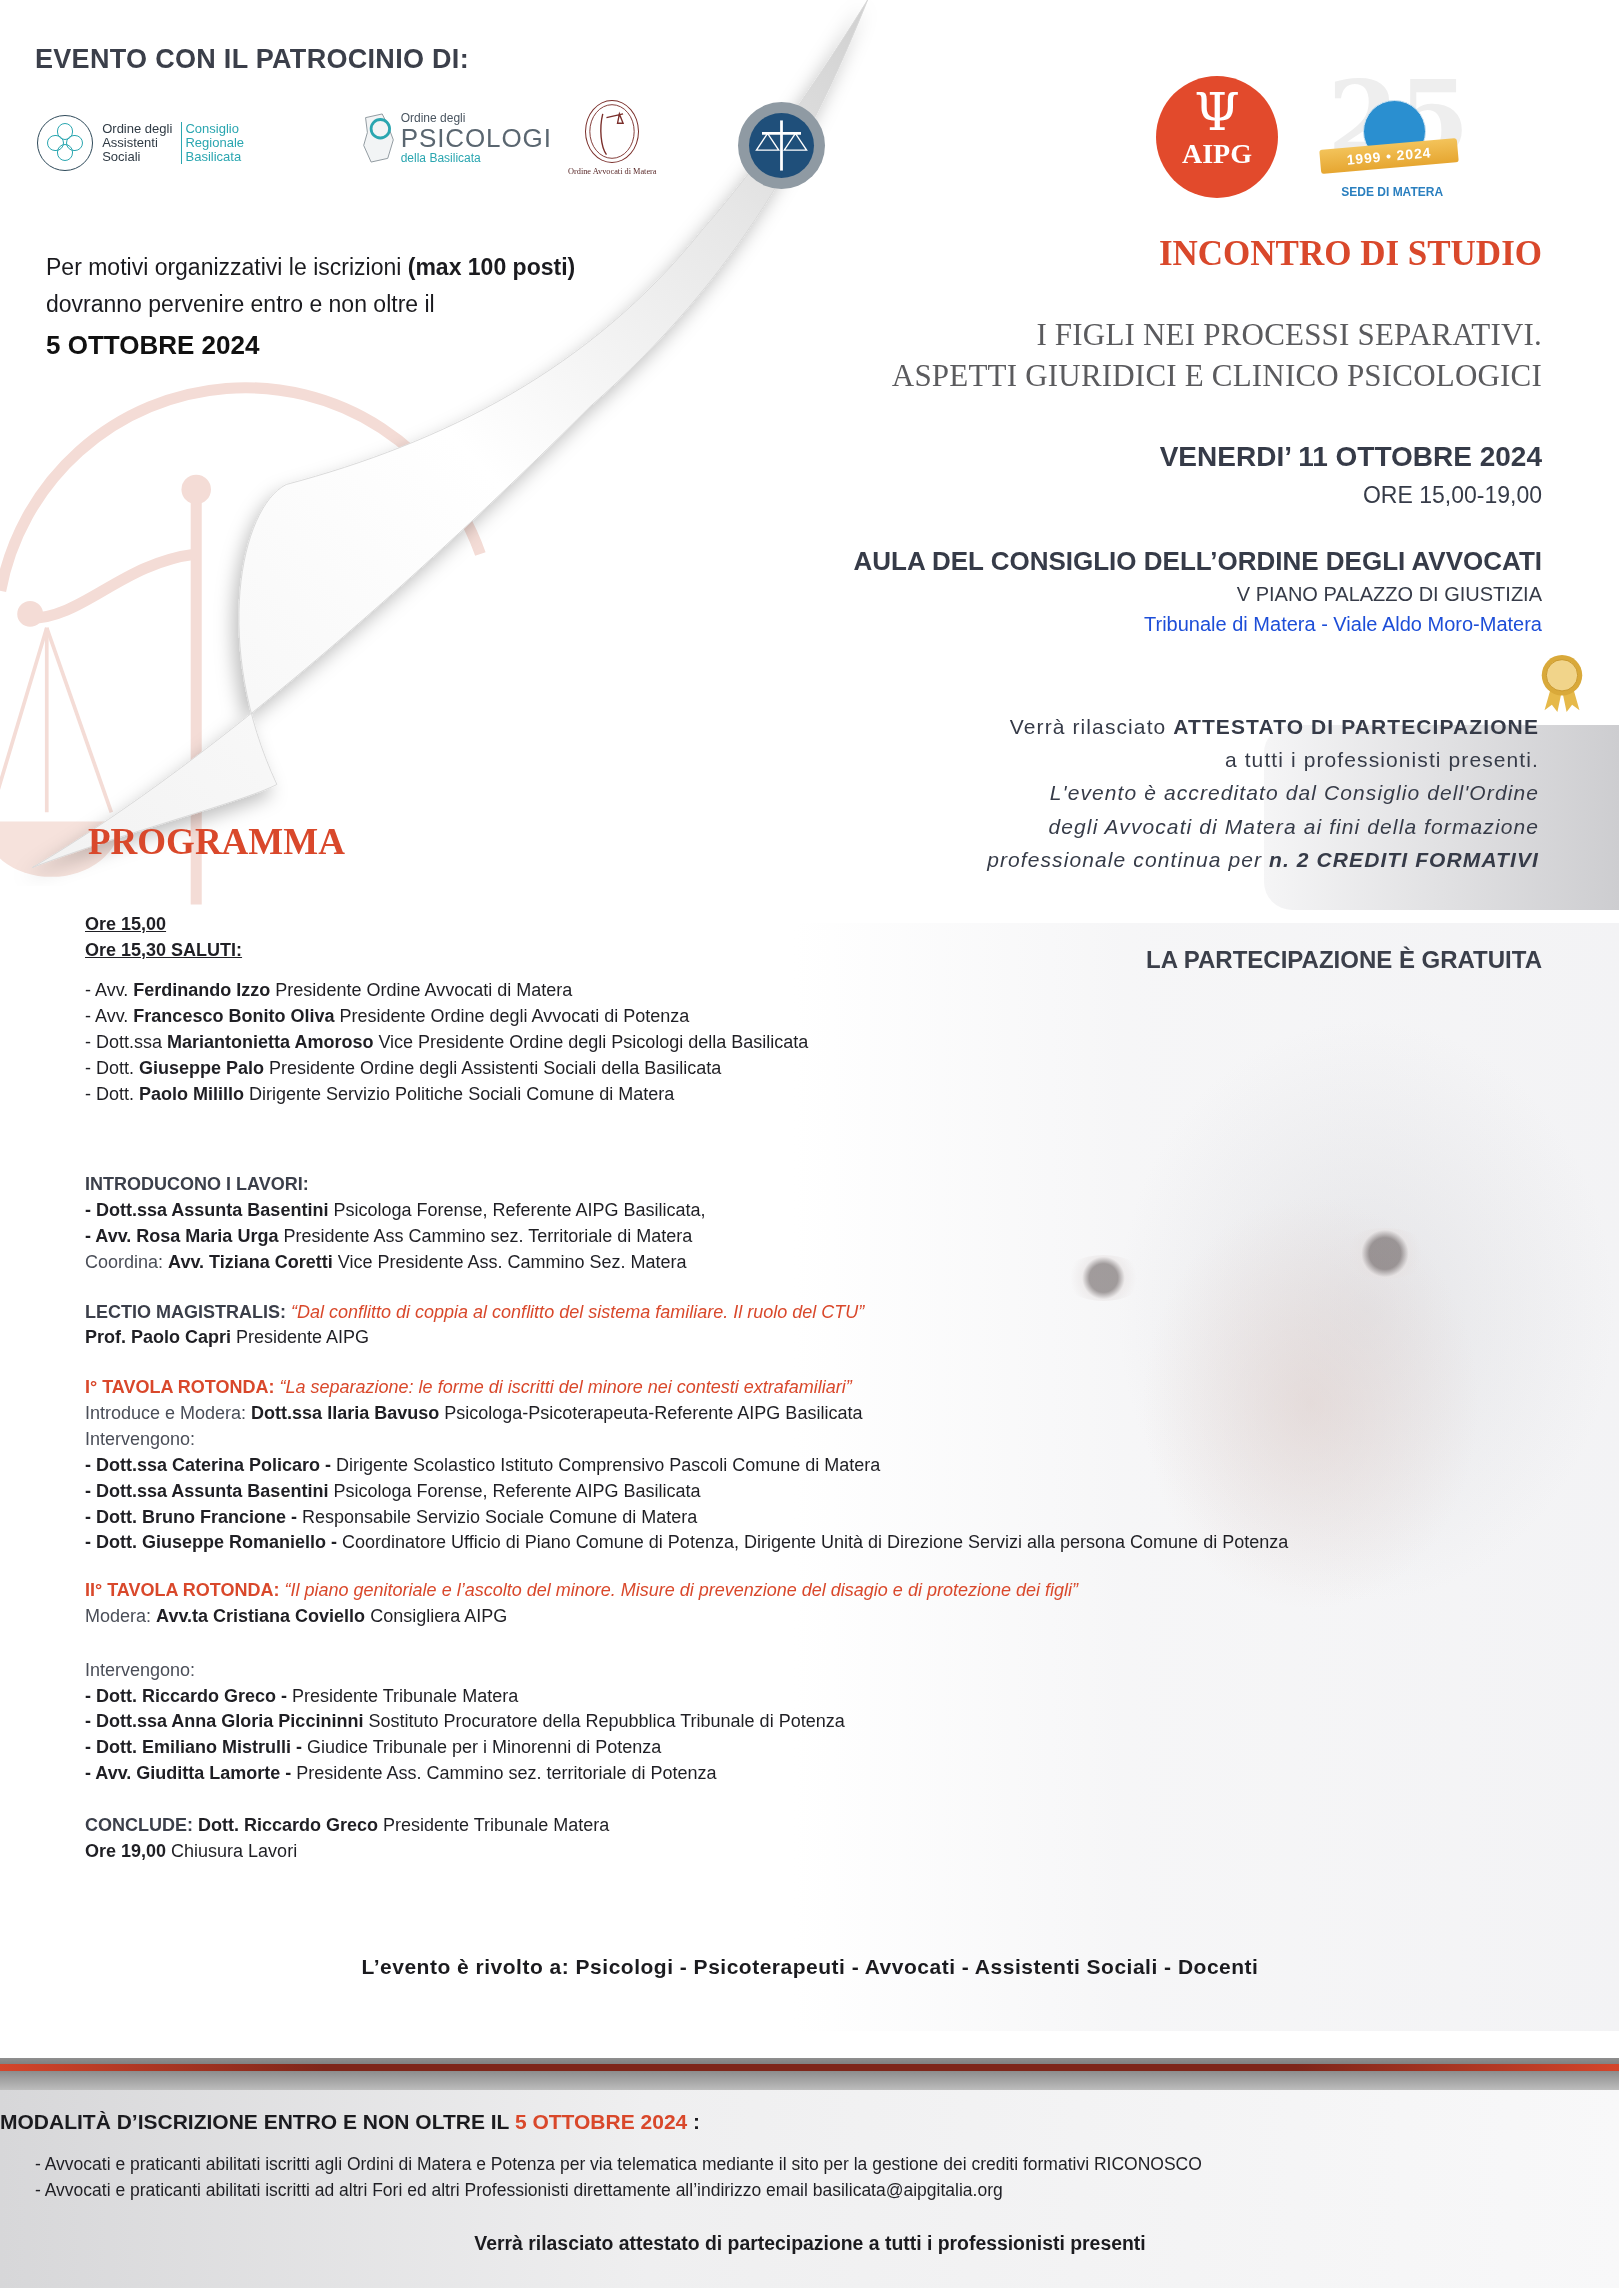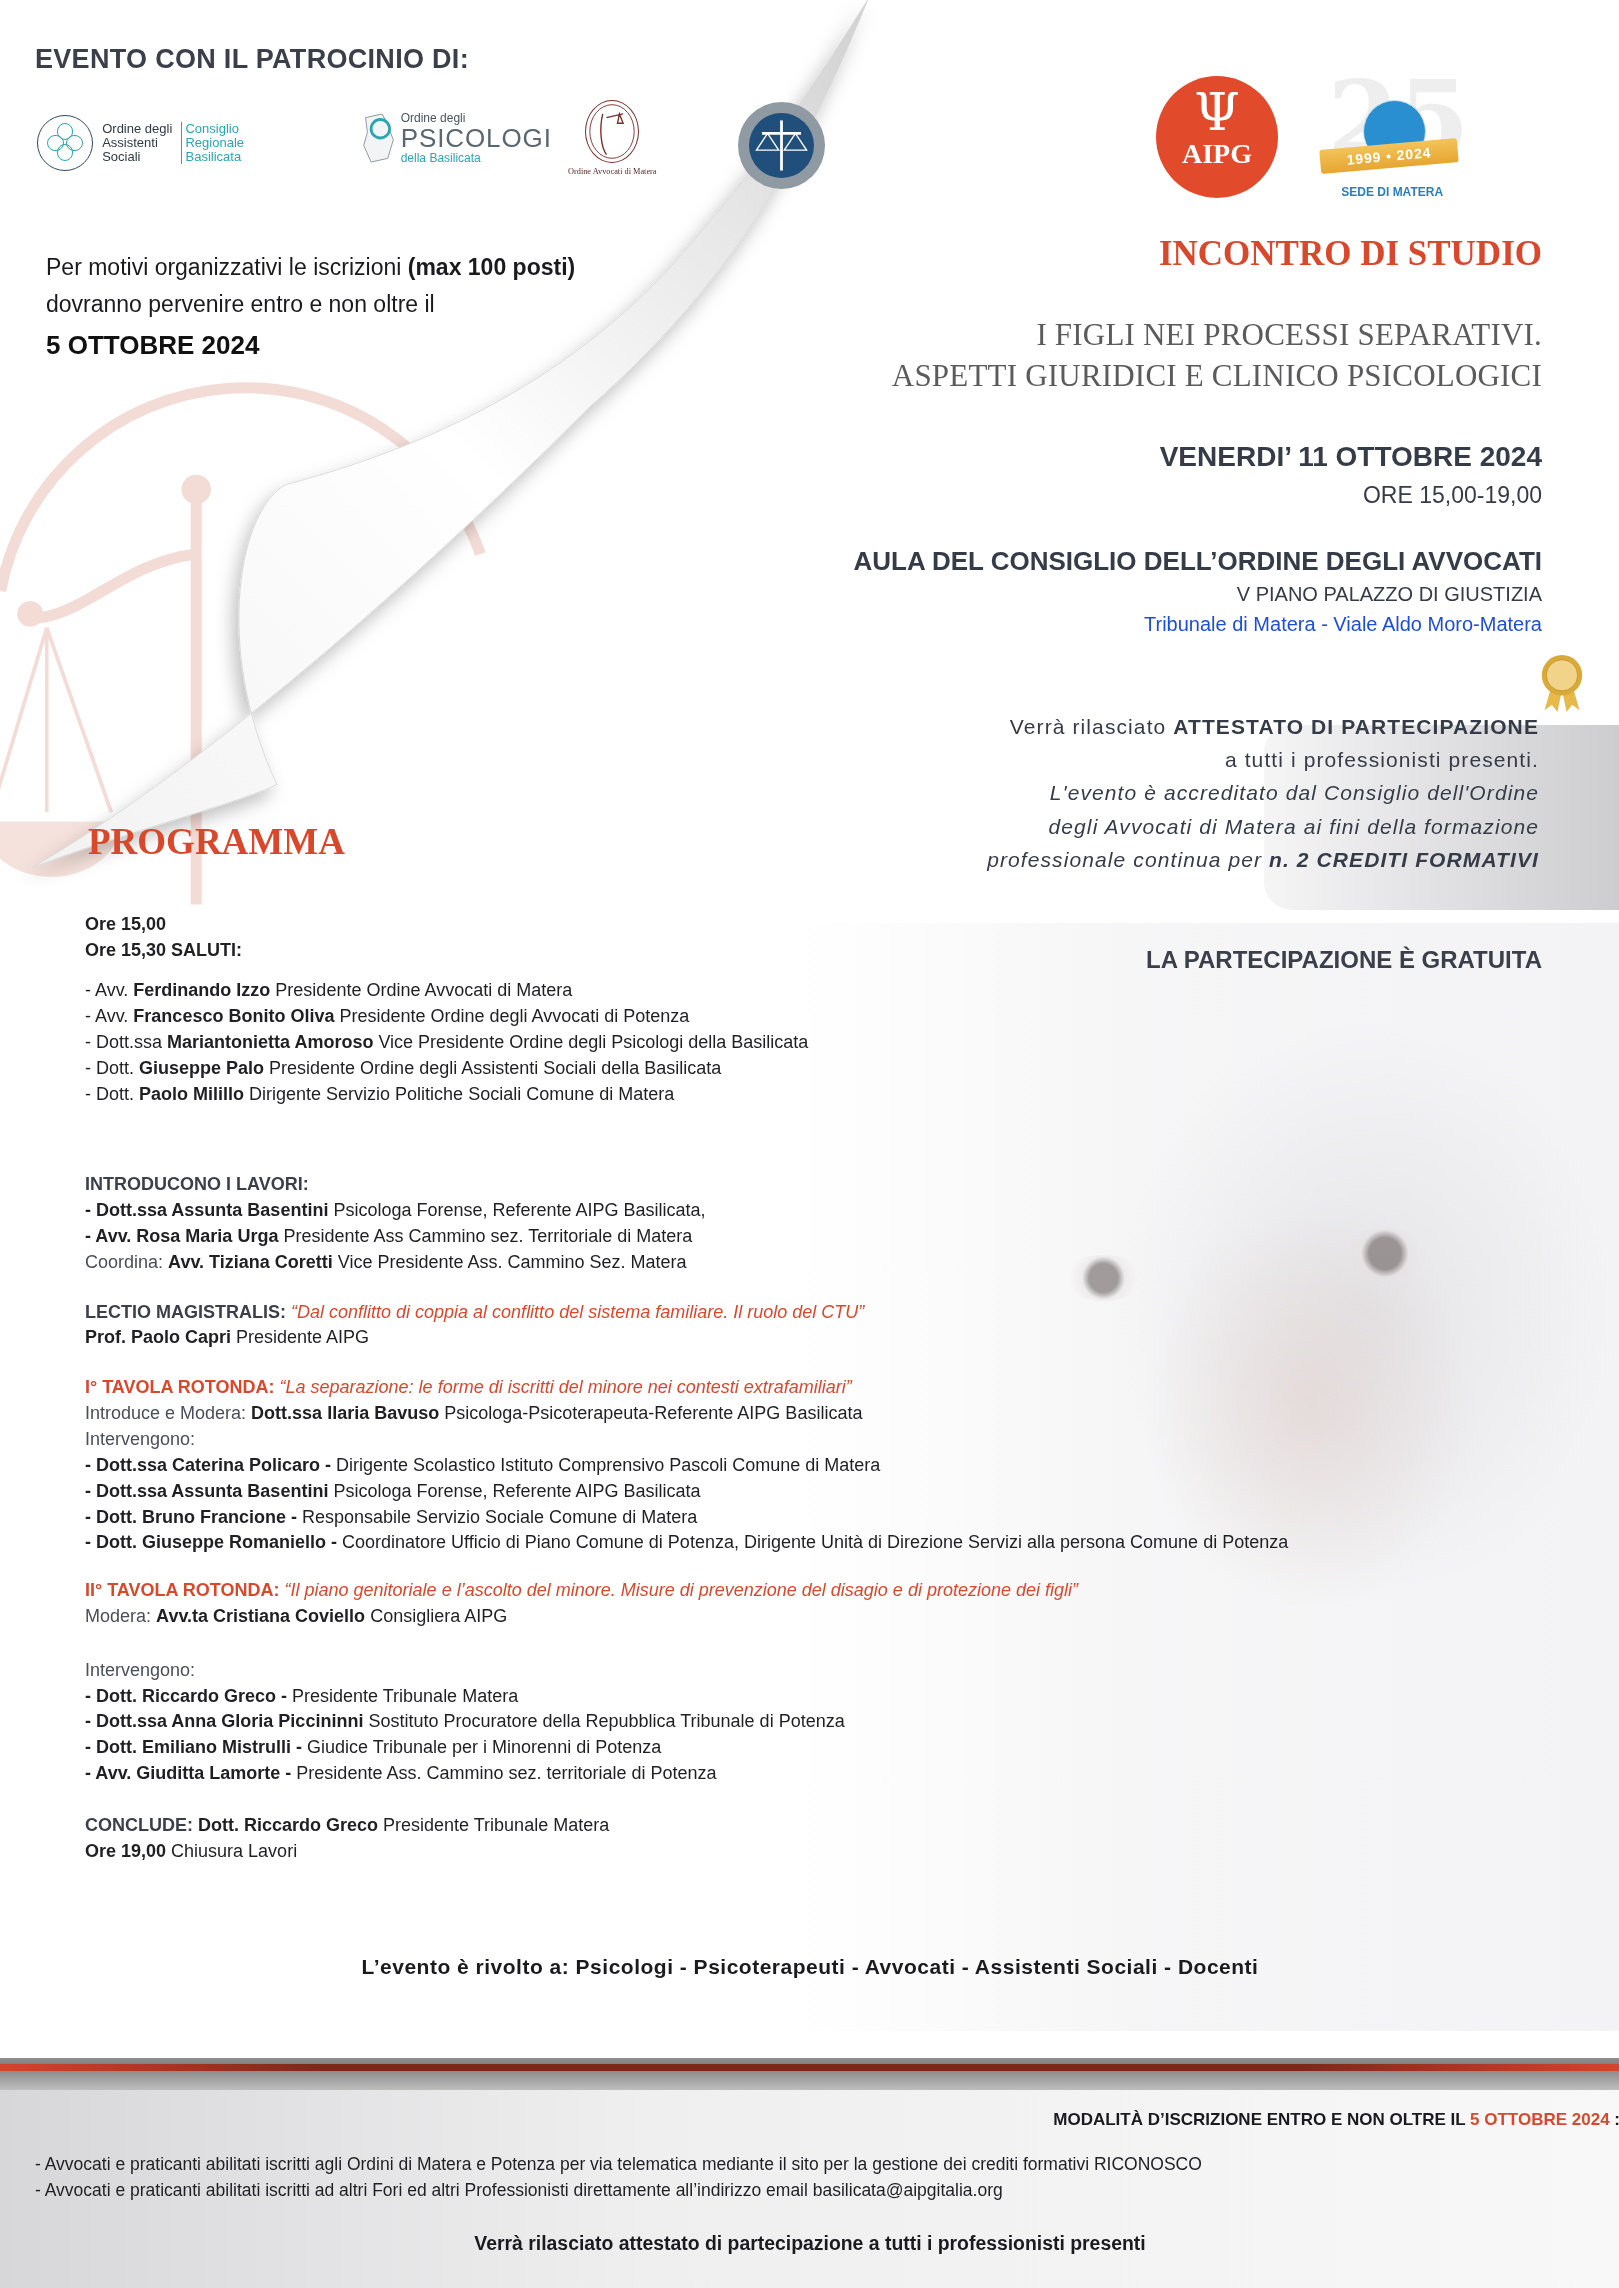--- a/index.html
+++ b/index.html
@@ -73,35 +73,35 @@
   #medal-icon { left: 1539px; top: 653px; width: 46px; height: 63px; }
   .att-line { right: 81px; font-size: 21px; color: #363b48; letter-spacing: 1.1px; text-align: right; white-space: nowrap; margin-top: 8px; }
   .att-line.it { font-style: italic; }
 
   #programma-title { left: 88px; top: 820px; font-family: "Liberation Serif", serif; font-weight: bold; font-size: 37px; color: #d9482b; }
   #gratuita { right: 78px; top: 946px; font-size: 24px; font-weight: bold; color: #3b3f4a; }
 
   
   #program { left: 85px; top: 914px; width: 1495px; font-size: 18px; color: #1f1f24; }
   .pl { position: absolute; left: 0; white-space: nowrap; }
-  .b { font-weight: bold; }
+  .b { font-weight: bold; text-decoration: underline; }
   .sec { font-weight: bold; color: #3b3f4a; }
   .red { color: #d9482b; }
   .redb { color: #d9482b; font-weight: bold; }
   .it { font-style: italic; }
   .muted { color: #4a4e58; }
 
   #audience { left: 0; width: 1620px; top: 1955px; text-align: center; font-size: 21px; font-weight: bold; color: #1b1b1f; letter-spacing: 0.5px; }
 
   
   #footer-band { left: 0; top: 2058px; width: 1620px; height: 13px; background: linear-gradient(180deg,#8f8f8f,#6f6f6f); }
   #footer-red { left: 0; top: 2064px; width: 1620px; height: 7.4px; background: linear-gradient(90deg,#d4452b,#7e261a 20%,#7e261a 80%,#d4452b); }
   #footer-shadow { left: 0; top: 2071px; width: 1620px; height: 18.5px; background: linear-gradient(180deg,#8c8c8c,#bdbdbd); }
   #footer { left: 0; top: 2090px; width: 1620px; height: 199px; background: linear-gradient(90deg,#d7d7d9 0%,#efeff0 40%,#f8f8f9 100%); }
-  #footer-title { left: 0; width: 1620px; top: 2110px; text-align: right; font-size: 17px; font-weight: bold; color: #1b1b1f; }
+  #footer-title { left: 0; width: 1620px; top: 2110px; text-align: left; font-size: 21px; font-weight: bold; color: #1b1b1f; }
   .footer-line { left: 35px; font-size: 17.5px; color: #1f1f24; white-space: nowrap; }
   #footer-attestato { left: 0; width: 1620px; top: 2232px; text-align: center; font-size: 19.4px; font-weight: bold; color: #1b1b1f; }
 </style>
 </head>
 <body>
 
 <svg id="scale-watermark" class="abs" viewBox="0 0 560 620">
   <g fill="none" stroke="#f4dcd6" stroke-width="12">
     <path d="M20 260 A 270 270 0 0 1 540 220"></path>
     <line x1="232" y1="150" x2="232" y2="600"></line>

